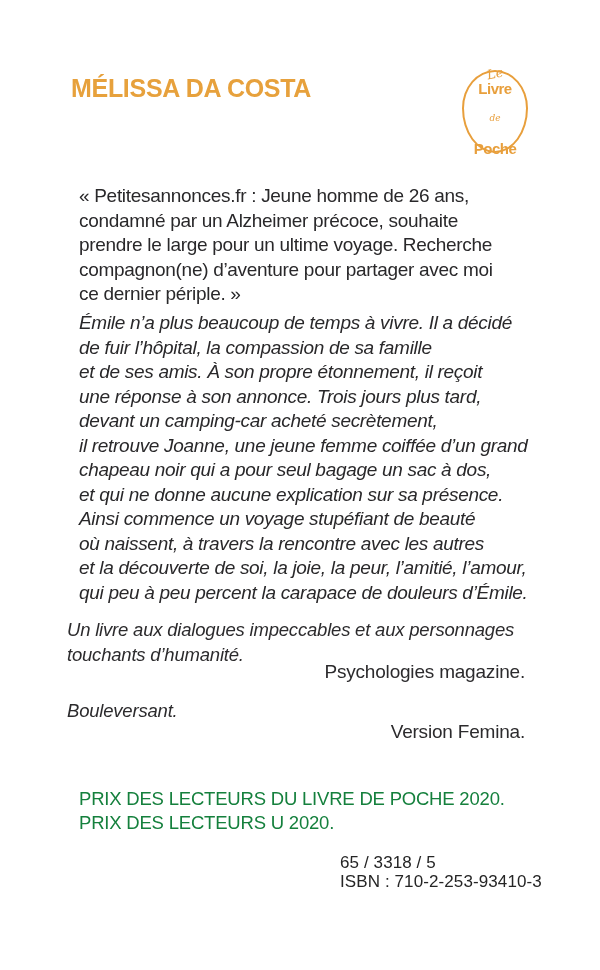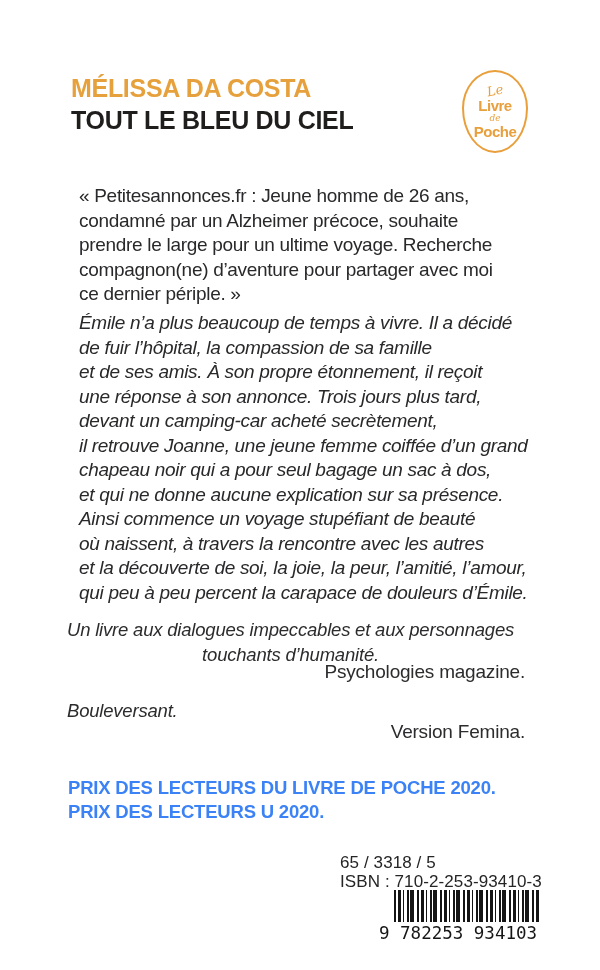--- a/index.html
+++ b/index.html
@@ -20,43 +20,43 @@
     color:#1f1e1c;letter-spacing:-0.3px;white-space:nowrap;
   }
   .logo{
     position:absolute;left:462px;top:70px;width:62px;height:79px;
     border:2.5px solid #e89f3c;border-radius:50% 50% 50% 50% / 46% 46% 54% 54%;
     display:flex;flex-direction:column;align-items:center;justify-content:center;
     color:#e89f3c;line-height:1;text-align:center;
   }
   .logo-le{font-family:"DejaVu Serif",serif;font-style:italic;font-size:13px;transform:rotate(-12deg);margin-bottom:0px;}
   .logo-livre{font-size:15px;font-weight:700;letter-spacing:-0.5px;margin-top:1px;}
-  .logo-de{font-family:"DejaVu Serif",serif;font-style:italic;font-size:9px;margin:1px 0;}
+  .logo-de{font-family:"DejaVu Serif",serif;font-style:italic;font-size:9px;margin:18px 0;}
   .logo-poche{font-size:15px;font-weight:700;letter-spacing:-0.5px;}
   .bodytext{
     position:absolute;left:67px;font-size:19px;line-height:24.5px;
     letter-spacing:-0.3px;white-space:pre;margin:12px;color:#29282a;
   }
   .annonce{top:172px;}
   .synopsis{top:299px;font-style:italic;}
   .review-quote{
     position:absolute;left:67px;margin:0;font-style:italic;font-size:18.5px;
     line-height:25px;letter-spacing:-0.2px;white-space:pre;color:#2c2b2d;
   }
-  .review-quote.r1{top:617px;text-align:center;}
+  .review-quote.r1{top:617px;}
   .review-quote.r2{top:698px;}
   .review-source{
     position:absolute;left:67px;width:458px;margin:0;text-align:right;
     font-size:19px;letter-spacing:-0.2px;color:#2c2b2d;
   }
   .review-source.s1{top:661px;}
   .review-source.s2{top:721px;}
   .awards{
-    position:absolute;left:68px;top:776px;margin:0;font-size:18.5px;font-weight:700;
-    line-height:24px;color:#3b82f6;letter-spacing:-0.2px;white-space:pre;
+    position:absolute;left:68px;top:776px;margin:11px;font-size:18.5px;font-weight:400;
+    line-height:24px;color:#15803d;letter-spacing:-0.2px;white-space:pre;
   }
   .edition,.isbn{
     position:absolute;left:340px;width:200px;text-align:left;
     font-size:17px;letter-spacing:0.1px;color:#252525;white-space:nowrap;
   }
   .edition{top:853px;}
   .isbn{top:872px;}
   .barcode{position:absolute;left:379px;top:890px;width:163px;}
   .barcode-bars{
     margin-left:15px;width:147px;height:41px;
@@ -75,21 +75,20 @@
     transform:translate(-50%,-50%) rotate(-90deg);
     font-size:11.5px;color:#403f3e;letter-spacing:0.2px;white-space:nowrap;
   }
 </style>
 </head>
 <body>
 
 <div class="page">
 
   <div class="author">MÉLISSA DA COSTA</div>
-  <div class="title">TOUT LE BLEU DU CIEL</div>
 
   <div class="logo">
     <span class="logo-le">Le</span>
     <span class="logo-livre">Livre</span>
     <span class="logo-de">de</span>
     <span class="logo-poche">Poche</span>
   </div>
 
   <p class="bodytext annonce">« Petitesannonces.fr : Jeune homme de 26 ans,
 condamné par un Alzheimer précoce, souhaite
@@ -116,22 +115,18 @@
 
   <p class="review-quote r2">Bouleversant.</p>
   <p class="review-source s2">Version Femina.</p>
 
   <p class="awards">PRIX DES LECTEURS DU LIVRE DE POCHE 2020.
 PRIX DES LECTEURS U 2020.</p>
 
   <div class="edition">65 / 3318 / 5</div>
   <div class="isbn">ISBN : 710-2-253-93410-3</div>
 
-  <div class="barcode">
-    <div class="barcode-bars"></div>
-    <div class="barcode-digits">9 782253 934103</div>
-  </div>
 
   <div class="credit">Couverture : © Ashraful Arefin / Arcangel.</div>
 
   <div class="edge-line"></div>
 
 </div>
 
 </body></html>

